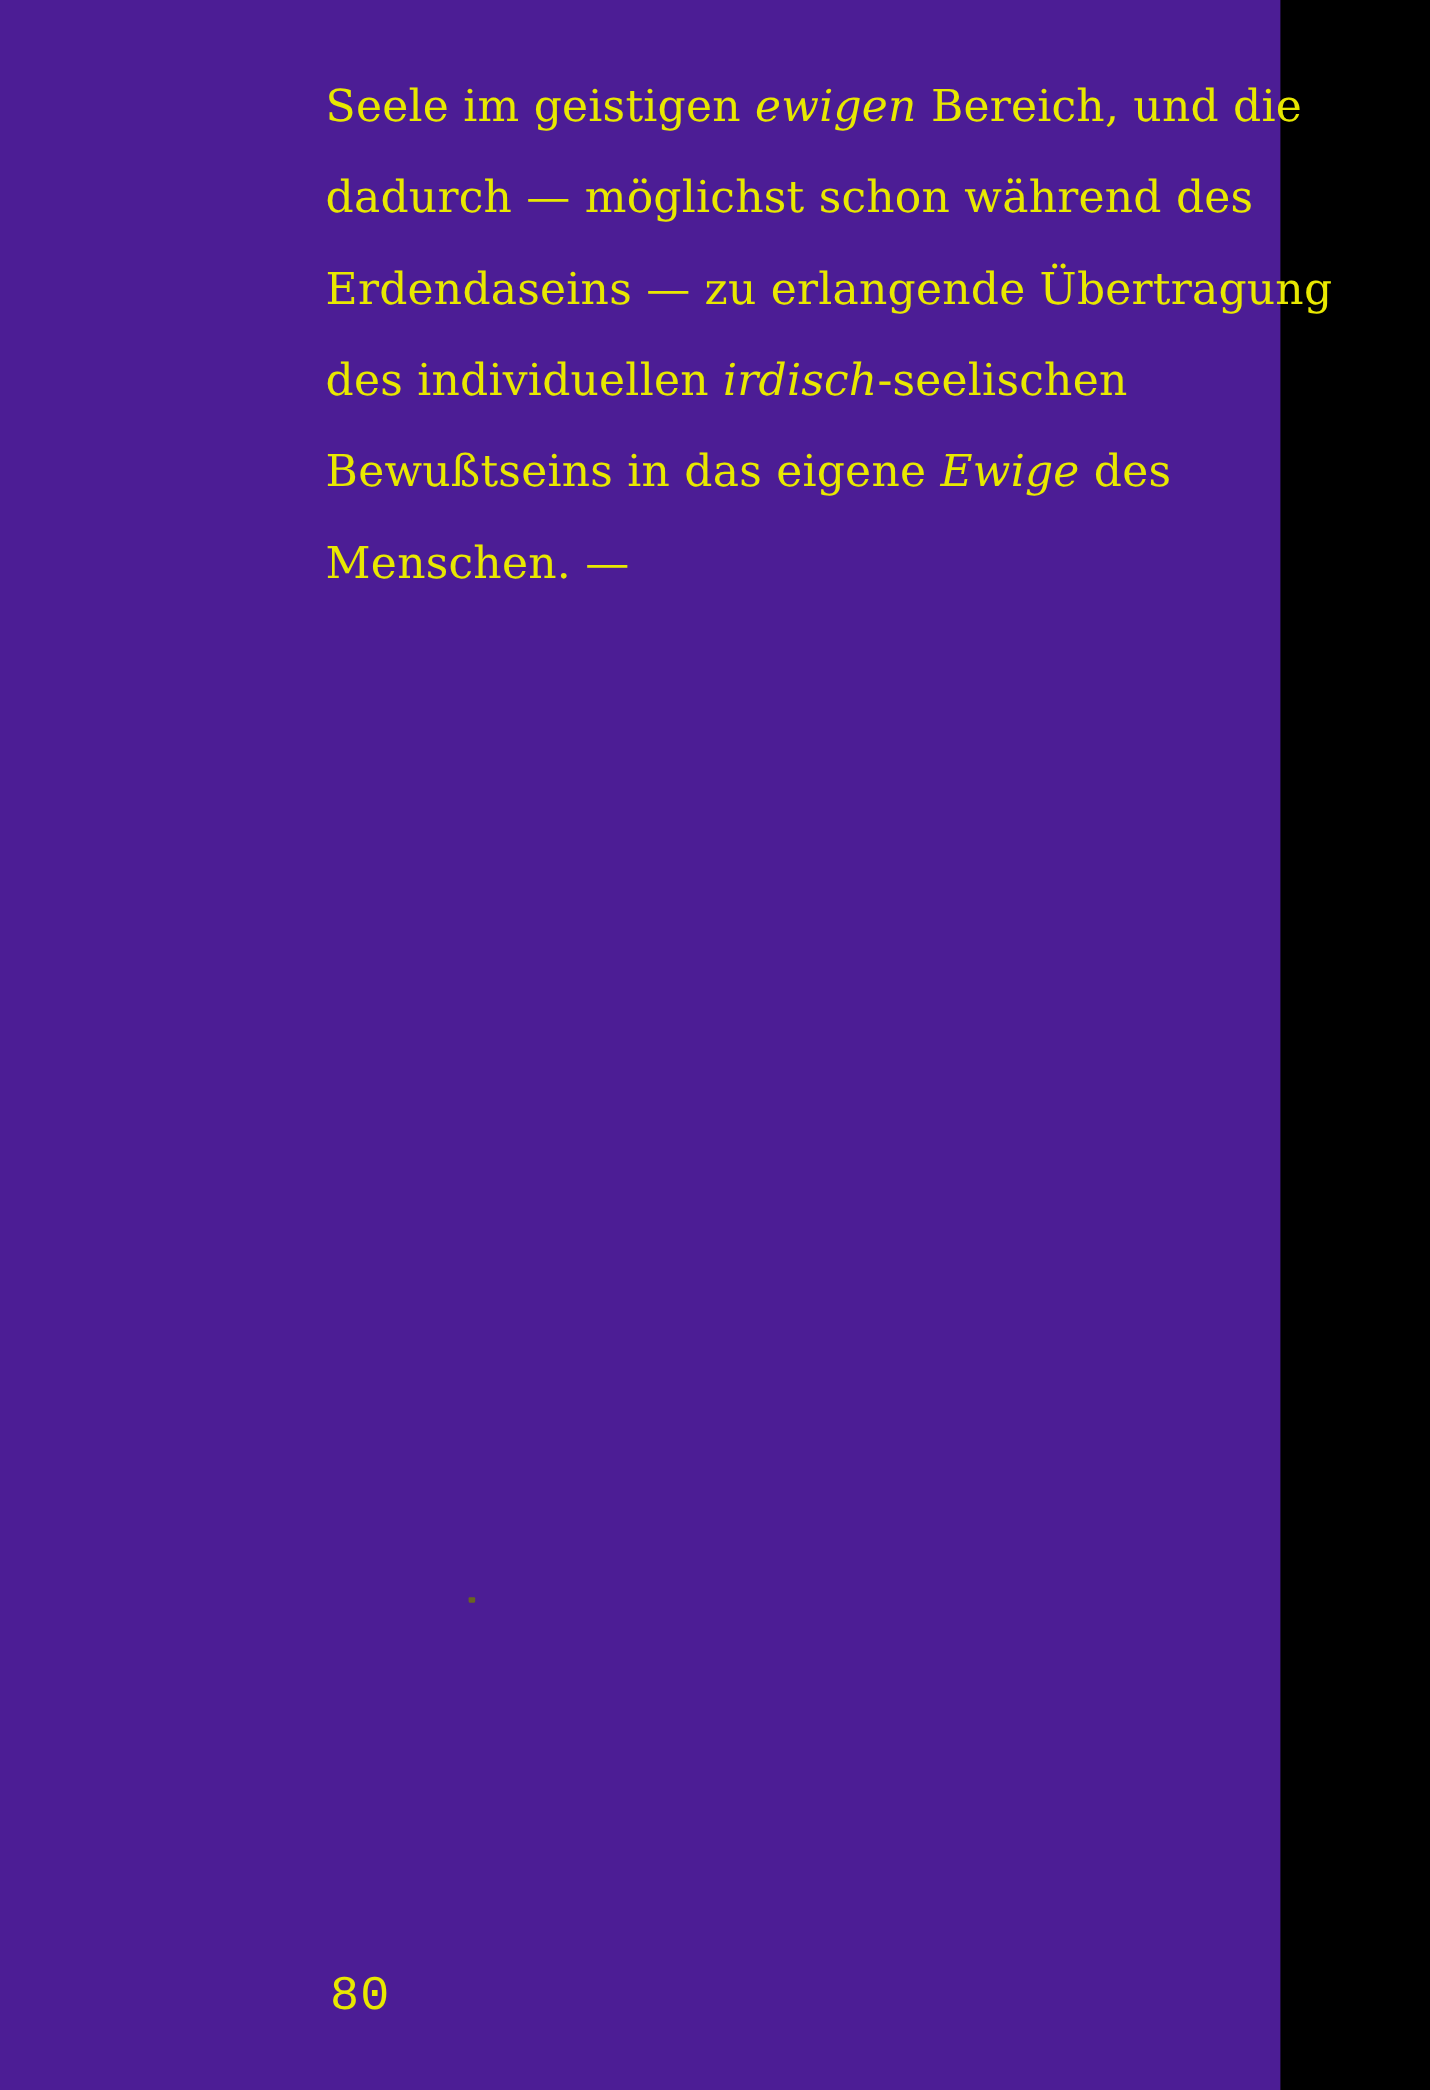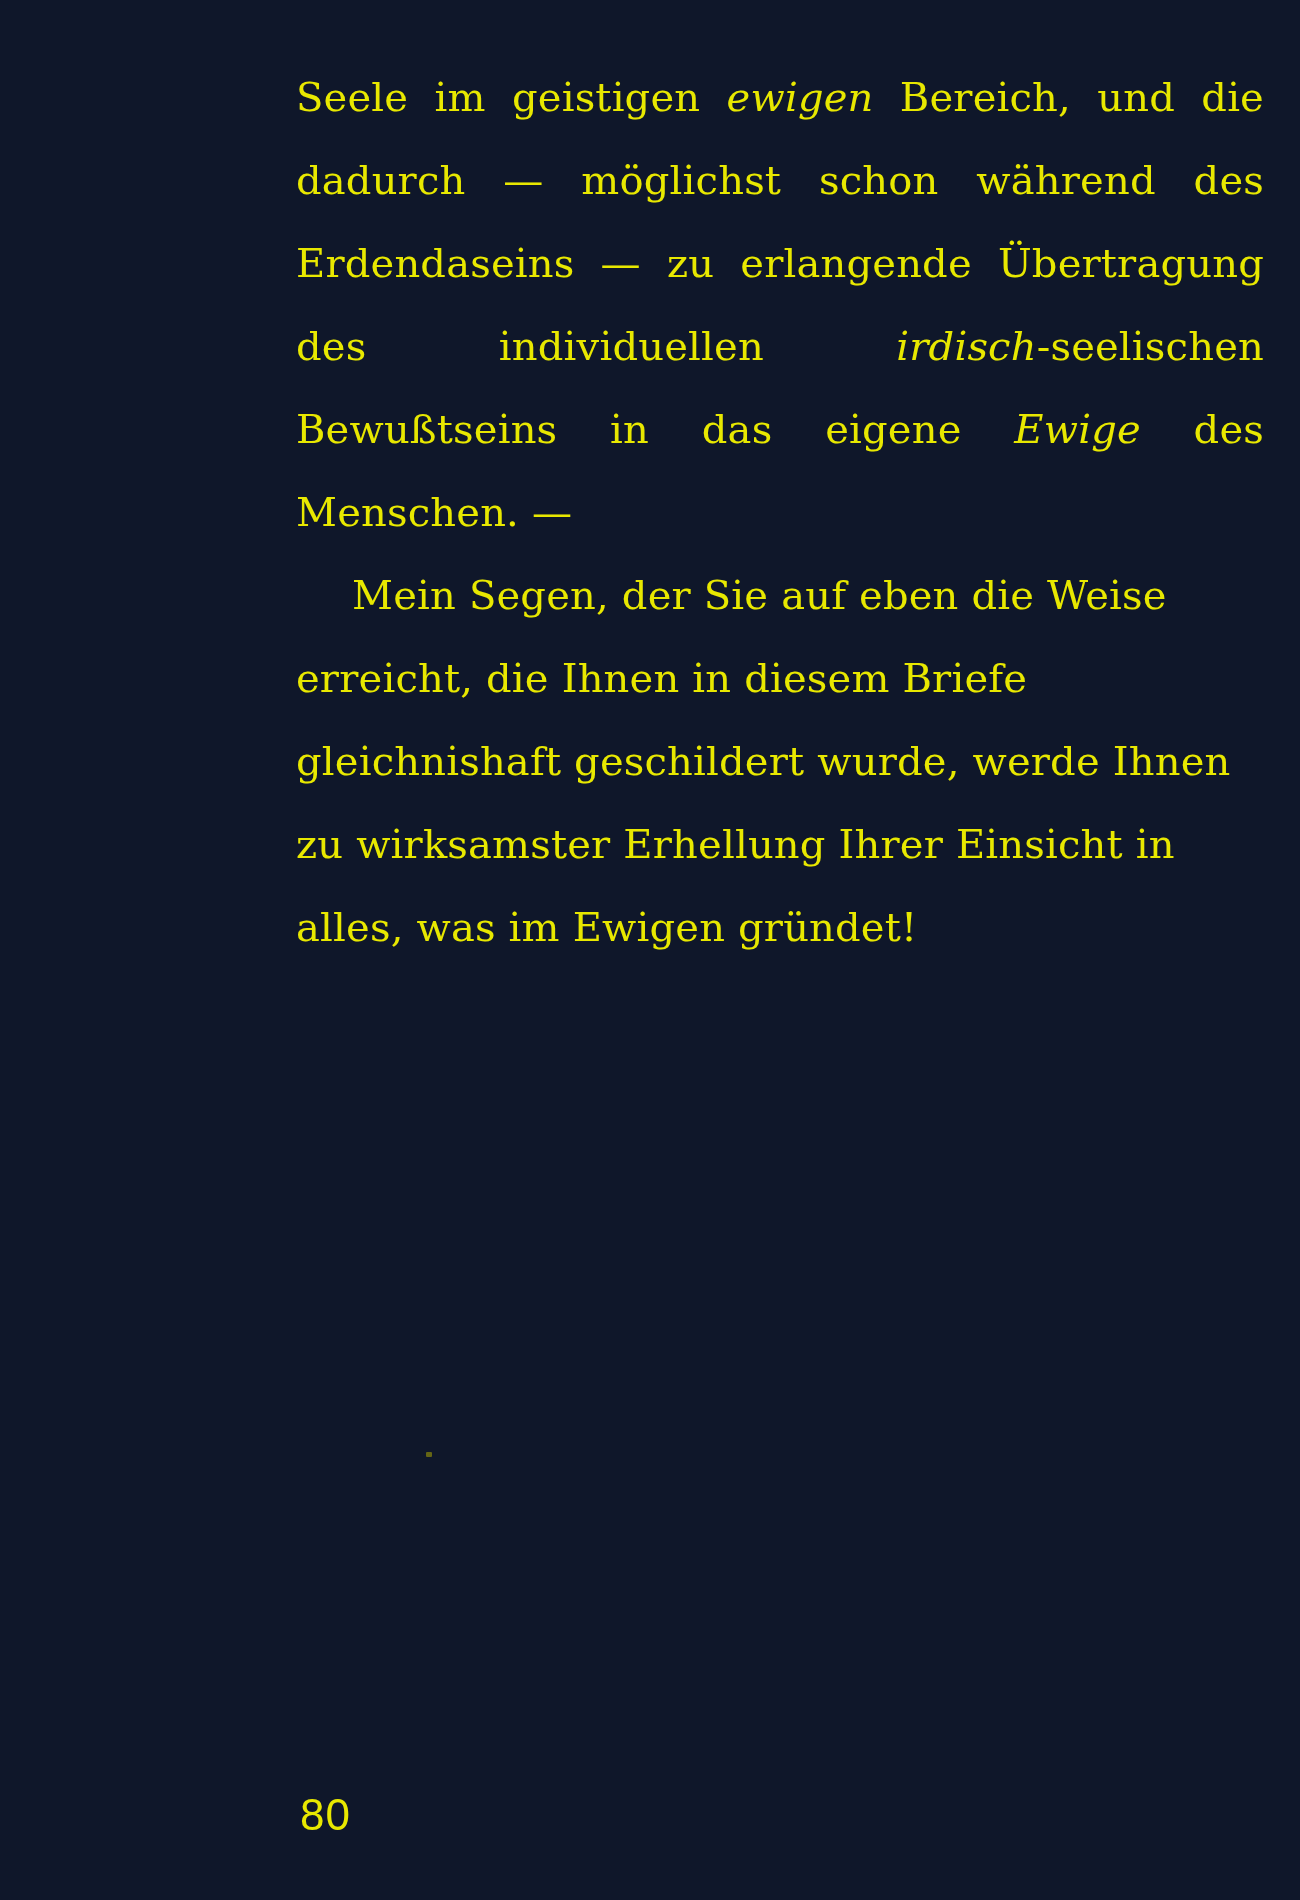--- a/index.html
+++ b/index.html
@@ -11,23 +11,23 @@
     width: 1300px;
     height: 1900px;
     position: relative;
     overflow: hidden;
     font-family: "DejaVu Serif", serif;
   }
   .page {
     position: absolute;
     left: 0;
     top: 0;
-    width: 1300px;
+    width: 1164px;
     height: 1900px;
-    background: #0f172a;
+    background: #4c1d95;
   }
   .text-block {
     position: absolute;
     left: 296px;
     top: 56px;
     width: 968px;
   }
   .para {
     margin: 0 0 0 0;
     color: #e8e800;
@@ -52,21 +52,21 @@
     text-align: left;
   }
   .last-line-left {
     text-align: left;
   }
   .page-number {
     position: absolute;
     left: 300px;
     top: 1790px;
     color: #e8e800;
-    font-family: Liberation Sans, sans-serif;
+    font-family: Liberation Mono, monospace;
     font-size: 44px;
     line-height: 50px;
     letter-spacing: 1px;
   }
   .stray-mark {
     position: absolute;
     left: 426px;
     top: 1452px;
     width: 6px;
     height: 5px;
@@ -75,20 +75,19 @@
     opacity: 0.9;
   }
 </style>
 </head>
 <body>
 
 <div class="page">
 
   <div class="text-block">
     <p class="para cont"><span>Seele im geistigen </span><span class="ital">ewigen</span><span> Bereich, und die dadurch — möglichst schon während des Erdendaseins — zu erlangende Übertragung des individuellen </span><span class="ital">irdisch</span><span>-seelischen Bewußtseins in das eigene </span><span class="ital">Ewige</span><span> des Menschen. —</span></p>
-    <p class="para indent last-line-left"><span>Mein Segen, der Sie auf eben die Weise erreicht, die Ihnen in diesem Briefe gleichnishaft geschildert wurde, werde Ihnen zu wirksamster Erhellung Ihrer Einsicht in alles, was im Ewigen gründet!</span></p>
   </div>
 
   <div class="stray-mark"></div>
 
   <div class="page-number">80</div>
 
 </div>
 
 </body></html>

